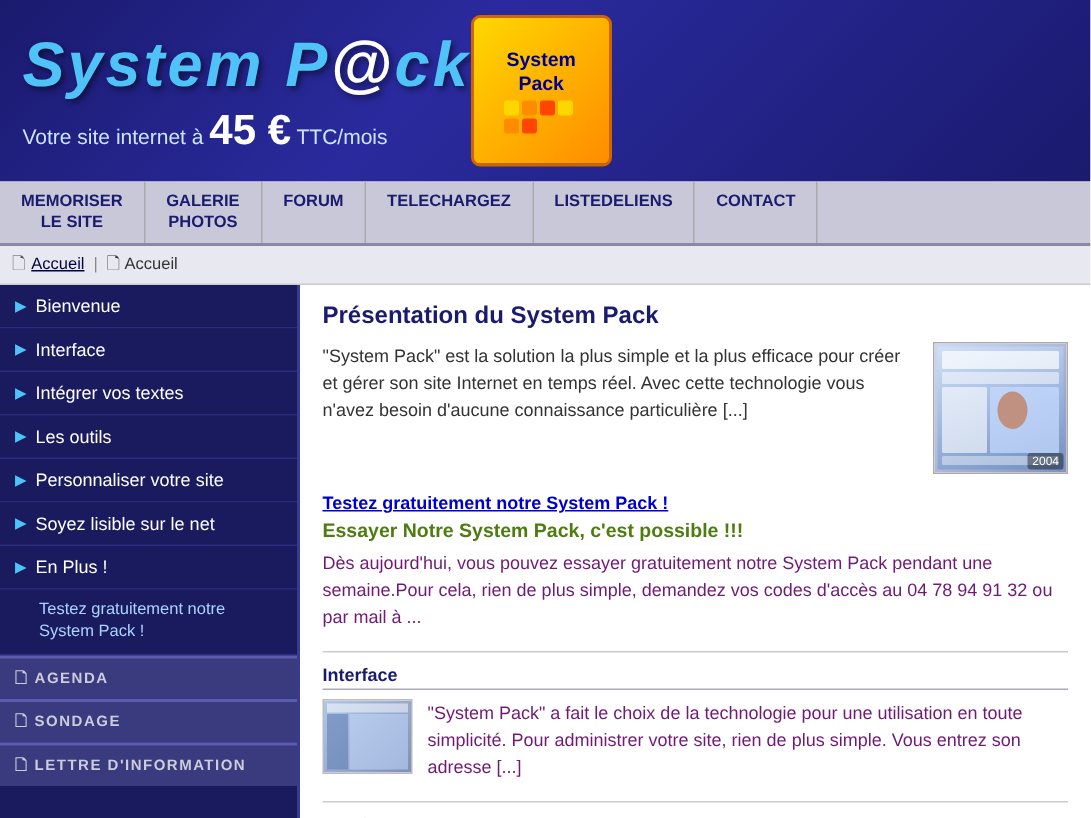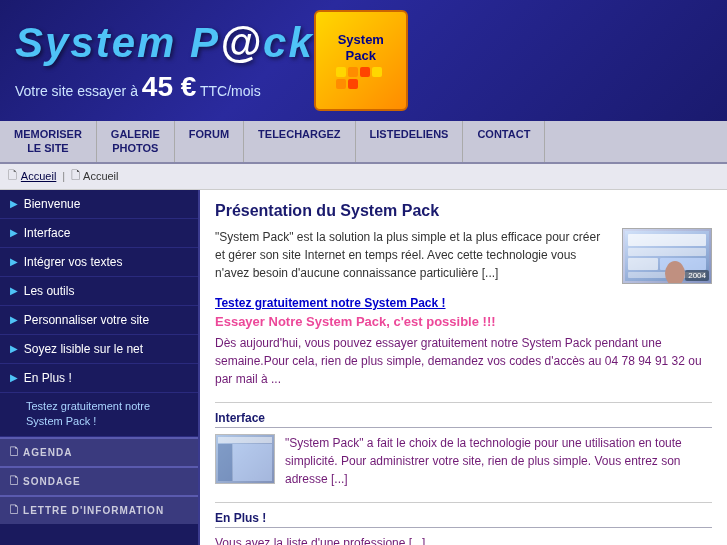--- a/index.html
+++ b/index.html
@@ -162,21 +162,21 @@
     }
     .section-text {
       flex: 1;
       font-size: 12px;
       color: #333;
       line-height: 1.5;
     }
     .section-image {
       width: 90px;
       min-width: 90px;
-      height: 56px;
+      height: 88px;
       background: linear-gradient(135deg, #e0e8ff, #c0c8e8);
       border: 1px solid #aaa;
       display: flex;
       align-items: center;
       justify-content: center;
       font-size: 9px;
       color: #666;
       overflow: hidden;
       position: relative;
     }
@@ -200,21 +200,21 @@
       cursor: pointer;
       text-decoration: underline;
     }
 
     .sub-section {
       margin-bottom: 14px;
     }
     .sub-title {
       font-size: 13px;
       font-weight: bold;
-      color: #ec4899;
+      color: #4d7c0f;
       margin-bottom: 5px;
     }
     .sub-body {
       display: flex;
       gap: 10px;
     }
     .sub-image {
       width: 60px;
       min-width: 60px;
       height: 50px;
@@ -264,21 +264,21 @@
   </style>
 </head>
 <body>
 
 <div class="header">
   <div class="header-left">
     <div class="logo-text">
       System P<span>@</span>ck
     </div>
     <div class="tagline">
-      <span>Votre site essayer à</span>
+      <span>Votre site internet à</span>
       <span class="price">45 €</span>
       <span>TTC/mois</span>
     </div>
   </div>
   <div class="header-right">
     <div class="box-title">
       <span>System</span><br>
       <span>Pack</span>
     </div>
     <div class="box-dots">

